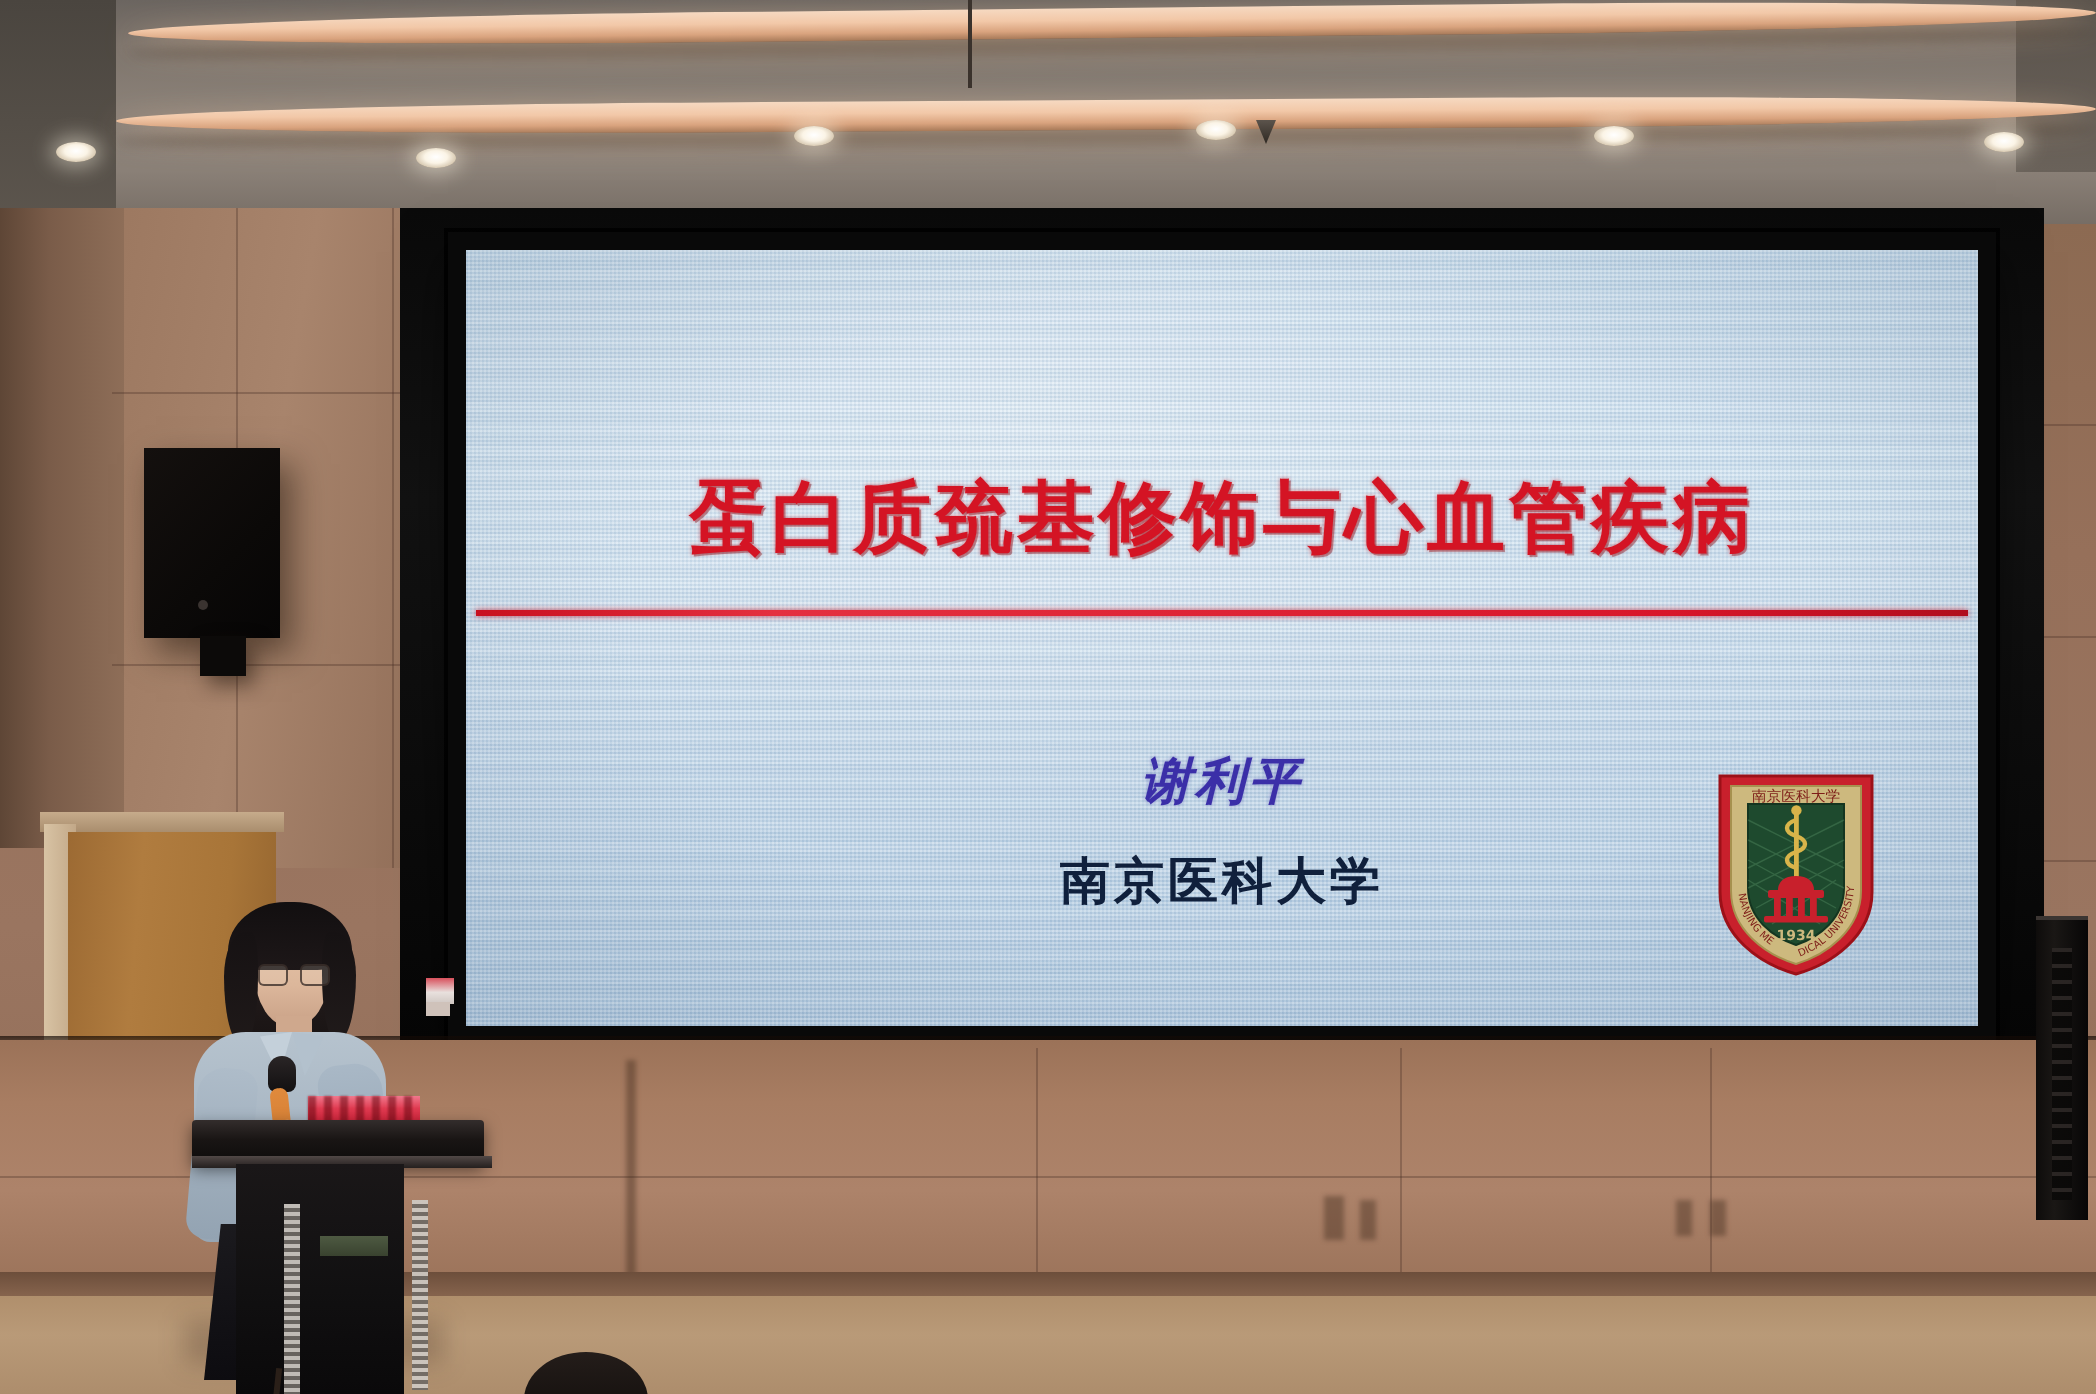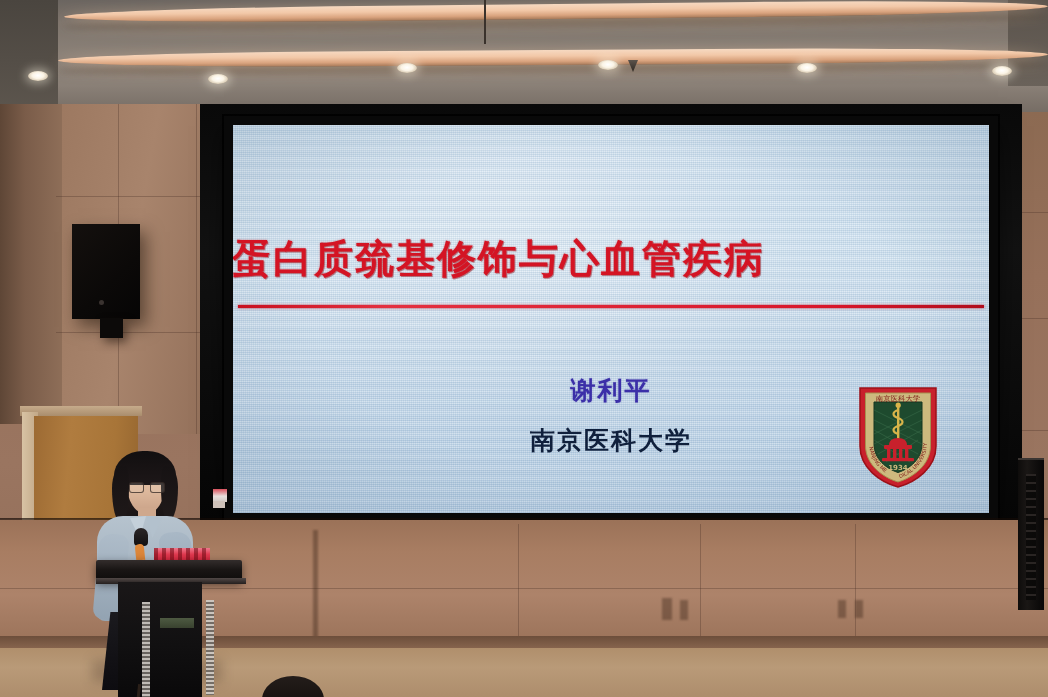--- a/index.html
+++ b/index.html
@@ -153,40 +153,41 @@
     pointer-events:none;
   }
   .screen-vign{
     position:absolute;inset:0;
     background:radial-gradient(ellipse at 50% 48%,rgba(0,0,0,0) 55%,rgba(40,70,100,.12) 100%);
     pointer-events:none;
   }
 
   .slide-title{
     position:absolute;left:0;right:0;top:108px;
-    text-align:left;
+    text-align:center;
     color:#d41424;
     font-size:39px;
     font-weight:bold;
     letter-spacing:2px;
     font-family:"DejaVu Sans","Liberation Sans",sans-serif;
     text-shadow:0 0 2px rgba(200,20,30,.55), 1px 1px 0 rgba(120,8,14,.4);
   }
   .slide-rule{
     position:absolute;left:6px;right:6px;top:181px;height:3px;
     background:linear-gradient(90deg,#c8101f,#e43040 20%,#d8162a 80%,#b00d1c);
     box-shadow:0 0 3px rgba(215,25,40,.7);
   }
   .slide-speaker{
     position:absolute;left:0;right:0;top:250px;
     text-align:center;
     color:#3b2fa8;
     font-size:25px;font-weight:bold;letter-spacing:2px;
     font-family:"DejaVu Sans","Liberation Sans",sans-serif;
     text-shadow:0 0 2px rgba(50,40,160,.4);
+    font-style:italic;
   }
   .slide-org{
     position:absolute;left:0;right:0;top:300px;
     text-align:center;
     color:#10203c;
     font-size:25px;font-weight:bold;letter-spacing:2px;
     font-family:"DejaVu Sans","Liberation Sans",sans-serif;
   }
   .slide-date{
     position:absolute;left:0;right:0;top:342px;

